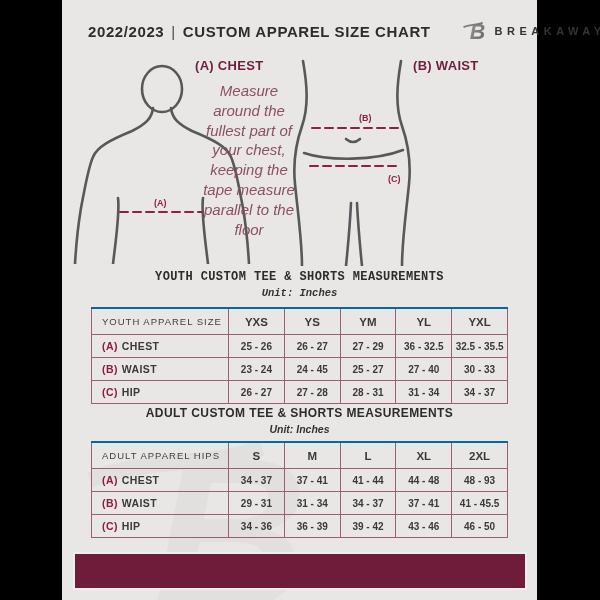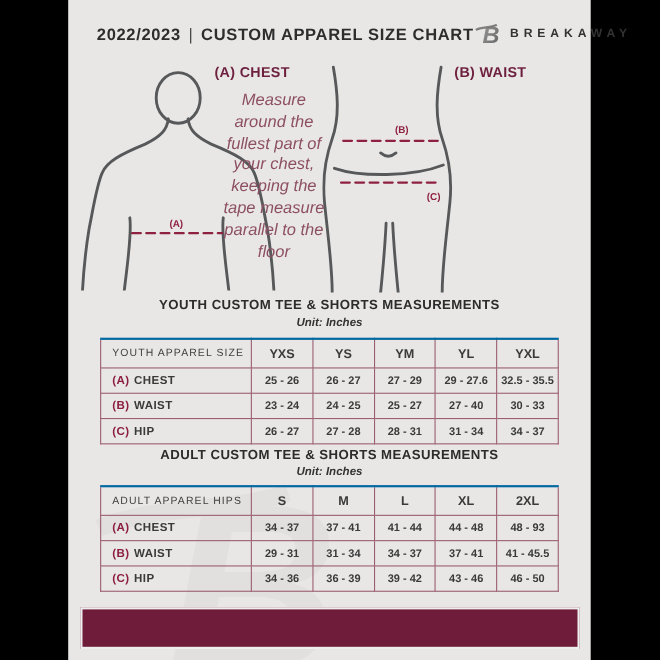--- a/index.html
+++ b/index.html
@@ -2,21 +2,21 @@
 <html><head>
 <meta charset="utf-8">
 <style>
   html,body{margin:0;padding:0;background:#000;}
   #stage{position:relative;width:600px;height:600px;background:#000;overflow:hidden;
          font-family:"Liberation Sans", sans-serif;}
   #doc{position:absolute;left:62px;top:0;width:475px;height:600px;background:#e8e7e6;}
 
   
   .header{position:absolute;left:26px;right:24px;top:18px;display:flex;
-          justify-content:space-between;align-items:center;z-index:3;}
+          justify-content:space-between;align-items:center;z-index:3;gap:31px;}
   .title{font-size:15px;font-weight:800;letter-spacing:.6px;color:#2d2d2d;white-space:nowrap;}
   .title .sep{font-weight:400;color:#4a4a4a;padding:0 7px;}
   .brand{display:flex;align-items:center;gap:7px;}
   .brand-name{font-size:11px;font-weight:700;letter-spacing:4.5px;color:#333;}
 
   
   .instr{position:absolute;z-index:2;}
   .instr h3{margin:0 0 8px 0;font-size:13px;font-weight:800;letter-spacing:.3px;color:#6d1f3e;}
   .instr p{margin:0;font-size:15px;font-style:italic;font-weight:500;
            line-height:1.32;color:#8d4f63;text-align:center;}
@@ -28,21 +28,21 @@
   #fig-torso{left:2px;top:56px;}
   #fig-hips{left:231px;top:56px;}
   .fig path,.fig ellipse{fill:none;stroke:#57585a;stroke-width:2.6;stroke-linecap:round;}
   .fig .dash{stroke:#8e2140;stroke-width:2;stroke-dasharray:8 5;}
   .fig text{font-family:"Liberation Sans",sans-serif;font-size:9px;font-weight:800;fill:#8e2140;}
 
   
   .section-head{position:absolute;left:29px;width:417px;text-align:center;z-index:2;}
   .section-head .st{font-size:12px;font-weight:800;letter-spacing:.4px;color:#2c2c2c;}
   .section-head .unit{font-size:10.5px;font-style:italic;font-weight:600;color:#333;margin-top:3px;}
-  #youth-head{top:270px;} #adult-head{top:406px;}
+  #youth-head{top:270px;font-family:Liberation Mono, monospace;} #adult-head{top:406px;}
 
   table.size{position:absolute;left:29px;width:417px;border-collapse:collapse;z-index:2;
              table-layout:fixed;background:transparent;}
   #youth-table{top:307px;} #adult-table{top:441px;}
   table.size col.lab{width:137px;}
   table.size th,table.size td{border:1px solid #9c5f72;padding:0;text-align:center;
              color:#3a3a3a;background:transparent;}
   table.size{border-top:2px solid #0369a1;}
   table.size thead th{height:25px;font-size:11.5px;font-weight:700;}
   table.size thead th.lab{font-size:9.5px;font-weight:500;letter-spacing:1px;
@@ -140,27 +140,27 @@
           <th>YL</th>
           <th>YXL</th>
         </tr>
       </thead>
       <tbody>
         <tr>
           <td class="lab"><span class="pfx">(A)</span><span>CHEST</span></td>
           <td>25 - 26</td>
           <td>26 - 27</td>
           <td>27 - 29</td>
-          <td>29 - 27.6</td>
+          <td>36 - 32.5</td>
           <td>32.5 - 35.5</td>
         </tr>
         <tr>
           <td class="lab"><span class="pfx">(B)</span><span>WAIST</span></td>
           <td>23 - 24</td>
-          <td>24 - 25</td>
+          <td>24 - 45</td>
           <td>25 - 27</td>
           <td>27 - 40</td>
           <td>30 - 33</td>
         </tr>
         <tr>
           <td class="lab"><span class="pfx">(C)</span><span>HIP</span></td>
           <td>26 - 27</td>
           <td>27 - 28</td>
           <td>28 - 31</td>
           <td>31 - 34</td>

